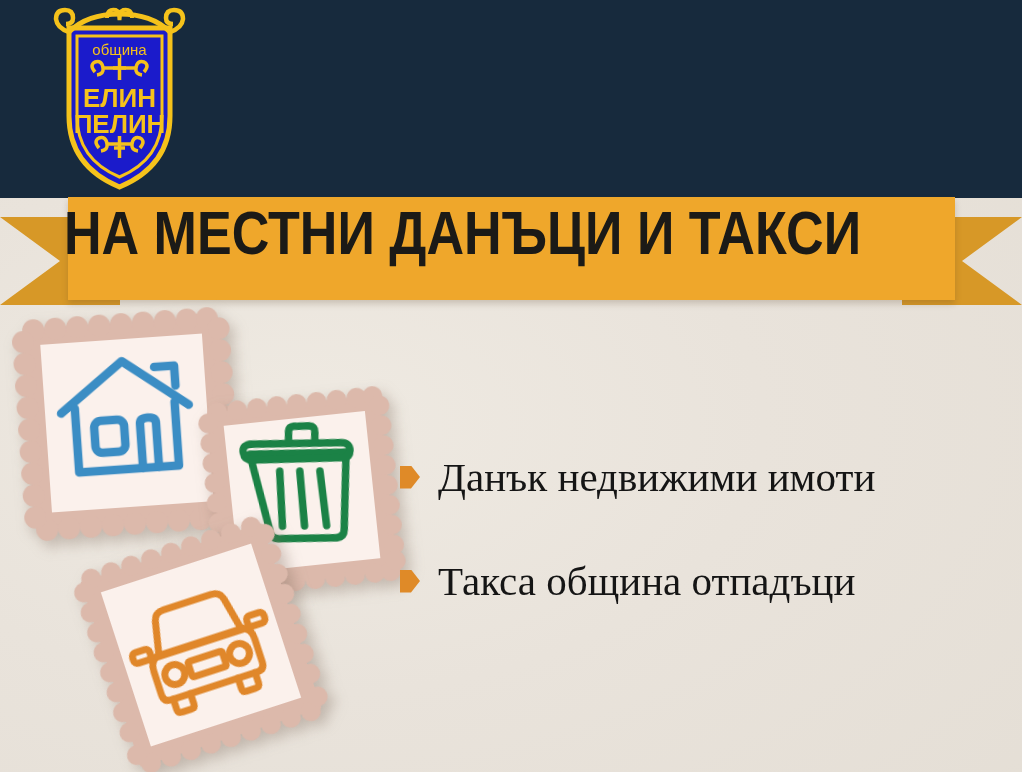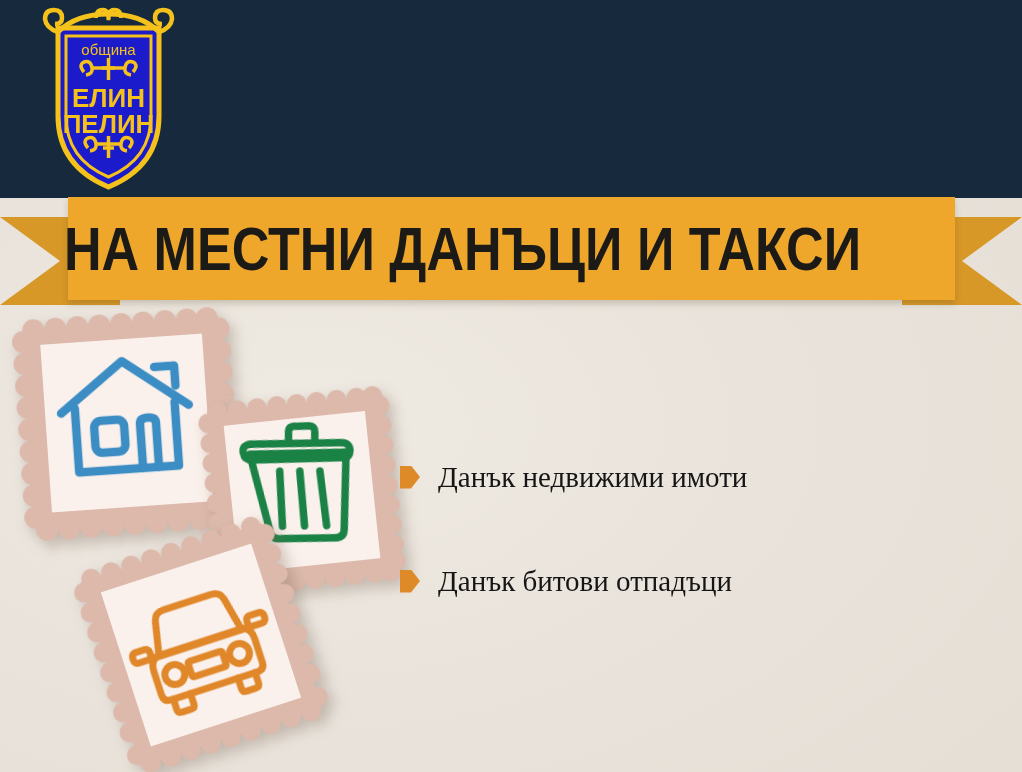--- a/index.html
+++ b/index.html
@@ -29,21 +29,21 @@
     position: absolute;
     left: 0; top: 0;
     width: 1022px;
     height: 198px;
     background: #172a3d;
   }
 
   
   .logo-wrap {
     position: absolute;
-    left: 36px;
+    left: 47px;
     top: 6px;
     width: 145px;
     height: 185px;
   }
 
   
   .title-block {
     position: absolute;
     left: 185px;
     top: 18px;
@@ -95,21 +95,21 @@
     background: #efa72b;
     box-shadow: 0 4px 6px rgba(90,70,40,.22);
   }
   .ribbon-text {
     position: absolute;
     left: 68px;
     top: 0;
     width: 790px;
     height: 103px;
     display: flex;
-    align-items: center;
+    align-items: flex-start;
     justify-content: center;
   }
   .ribbon-text span {
     font-family: "Liberation Sans", sans-serif;
     font-weight: 700;
     font-size: 62px;
     color: #1b1a17;
     letter-spacing: 0px;
     transform: scaleX(0.84);
     white-space: nowrap;
@@ -141,21 +141,21 @@
   .bullet {
     flex: 0 0 auto;
     width: 20px;
     height: 23px;
     margin-right: 18px;
     background: #df8a28;
     clip-path: polygon(0 0, 11px 0, 20px 11.5px, 11px 23px, 0 23px);
   }
   .list-label {
     font-family: "Liberation Serif", serif;
-    font-size: 29px;
+    font-size: 41px;
     color: #151515;
     line-height: 1;
     white-space: nowrap;
   }
 </style>
 </head>
 <body>
 
 <div id="page">
 
@@ -415,19 +415,19 @@
 
   <div class="list">
 
     <div class="list-item">
       <span class="bullet"></span>
       <span class="list-label">Данък недвижими имоти</span>
     </div>
 
     <div class="list-item">
       <span class="bullet"></span>
-      <span class="list-label">Данък битови отпадъци</span>
+      <span class="list-label">Такса община отпадъци</span>
     </div>
 
 
   </div>
 
 </div>
 
 </body></html>

